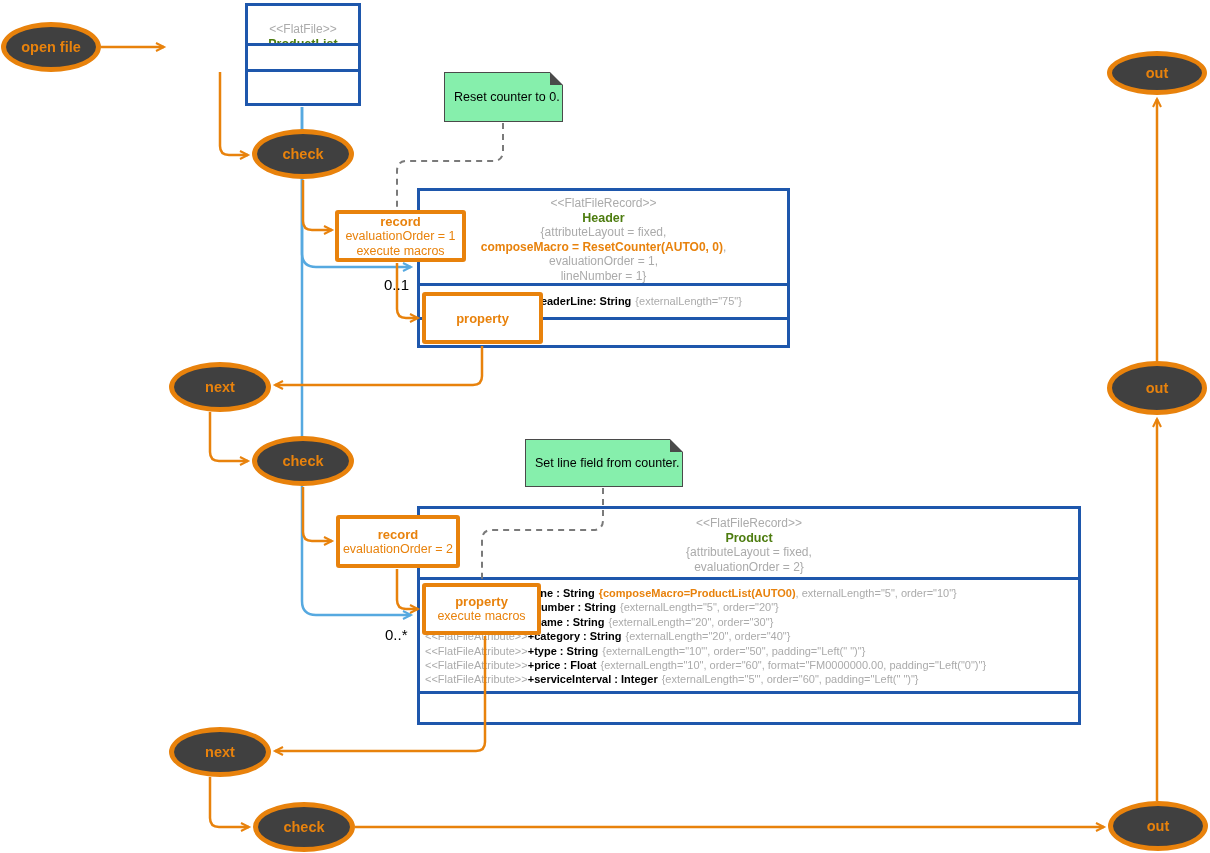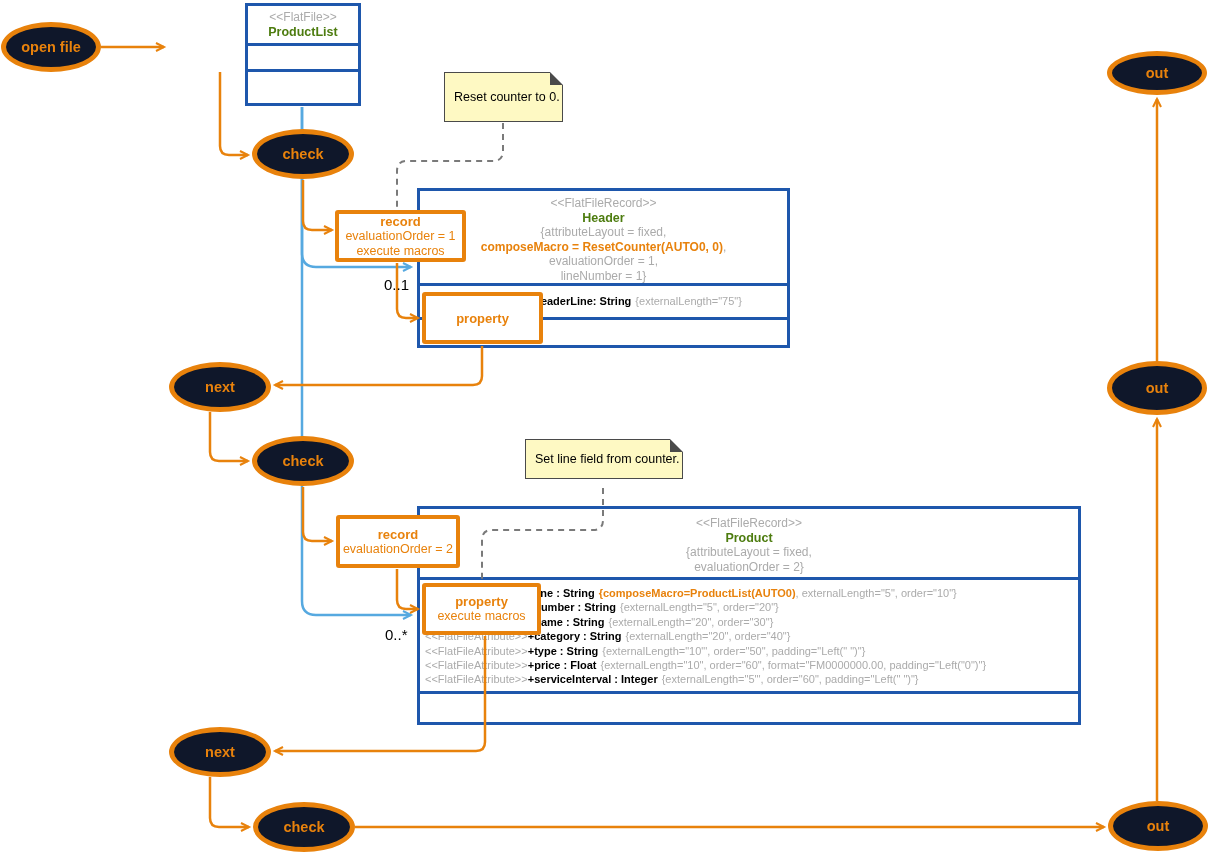--- a/index.html
+++ b/index.html
@@ -27,42 +27,42 @@
   .amc{color:#E8820C;font-weight:bold;}
   .acn{color:#ABABAB;}
 
   
   .overbox{background:#fff;border:4px solid #E8820C;border-radius:3px;box-sizing:border-box;
     display:flex;flex-direction:column;justify-content:center;align-items:center;
     color:#E8820C;font-size:12.5px;line-height:15px;text-align:center;}
   .overbox .ab-title{font-weight:bold;font-size:13px;}
 
   
-  .ellipse{border:5px solid #E8820C;border-radius:50%;background:#0f172a;box-sizing:border-box;
+  .ellipse{border:5px solid #E8820C;border-radius:50%;background:#404040;box-sizing:border-box;
     display:flex;align-items:center;justify-content:center;
     color:#E8820C;font-weight:bold;font-size:14.5px;}
 
   
-  .note{background:#fef9c3;border:1px solid #4A4A4A;box-sizing:border-box;
+  .note{background:#86efac;border:1px solid #4A4A4A;box-sizing:border-box;
     display:flex;align-items:center;padding-left:9px;
     font-size:12.5px;color:#000;}
   .note::before{content:"";position:absolute;top:-1px;right:-1px;width:0;height:0;
     border-style:solid;border-width:0 13px 13px 0;
     border-color:#fff #fff #4A4A4A #E8E4A4;}
 
   
   .mult{color:#000;font-size:15px;white-space:nowrap;}
 </style>
 </head>
 <body>
 
 <div id="canvas">
 
   <div class="cls" style="left:245px;top:3px;width:116px;height:103px;">
-    <div class="sec" style="height:37px;padding-top:4px;">
+    <div class="sec" style="height:37px;padding-top:16px;">
       <div class="tl">&lt;&lt;FlatFile&gt;&gt;</div>
       <div class="tl name">ProductList</div>
     </div>
     <div class="sec" style="height:26px;"></div>
     <div class="sec" style="height:31px;"></div>
   </div>
 
   <div class="cls" style="left:417px;top:188px;width:373px;height:160px;">
     <div class="sec" style="height:92px;padding-top:5px;">
       <div class="tl">&lt;&lt;FlatFileRecord&gt;&gt;</div>
@@ -150,21 +150,21 @@
     <div class="ab-title">property</div>
     <div>execute macros</div>
   </div>
 
   <div class="mult" style="left:384px;top:276px;">0..1</div>
   <div class="mult" style="left:385px;top:626px;">0..*</div>
 
   <div class="note" style="left:444px;top:72px;width:119px;height:50px;">
     <span>Reset counter to 0.</span>
   </div>
-  <div class="note" style="left:525px;top:439px;width:158px;height:40px;">
+  <div class="note" style="left:525px;top:439px;width:158px;height:48px;">
     <span>Set line field from counter.</span>
   </div>
 
   <div class="ellipse" style="left:1px;top:22px;width:100px;height:50px;">
       <span>open file</span>
     </div>
   <div class="ellipse" style="left:252px;top:129px;width:102px;height:50px;">
       <span>check</span>
     </div>
   <div class="ellipse" style="left:169px;top:362px;width:102px;height:50px;">

